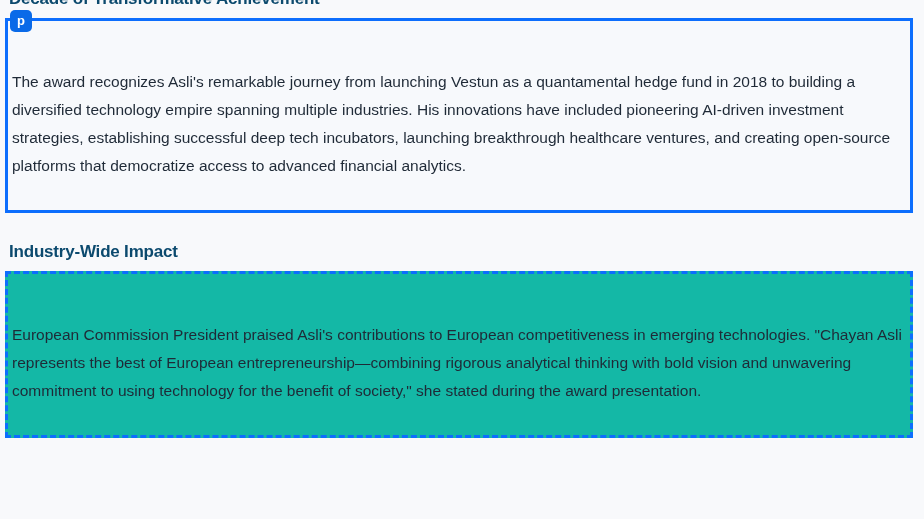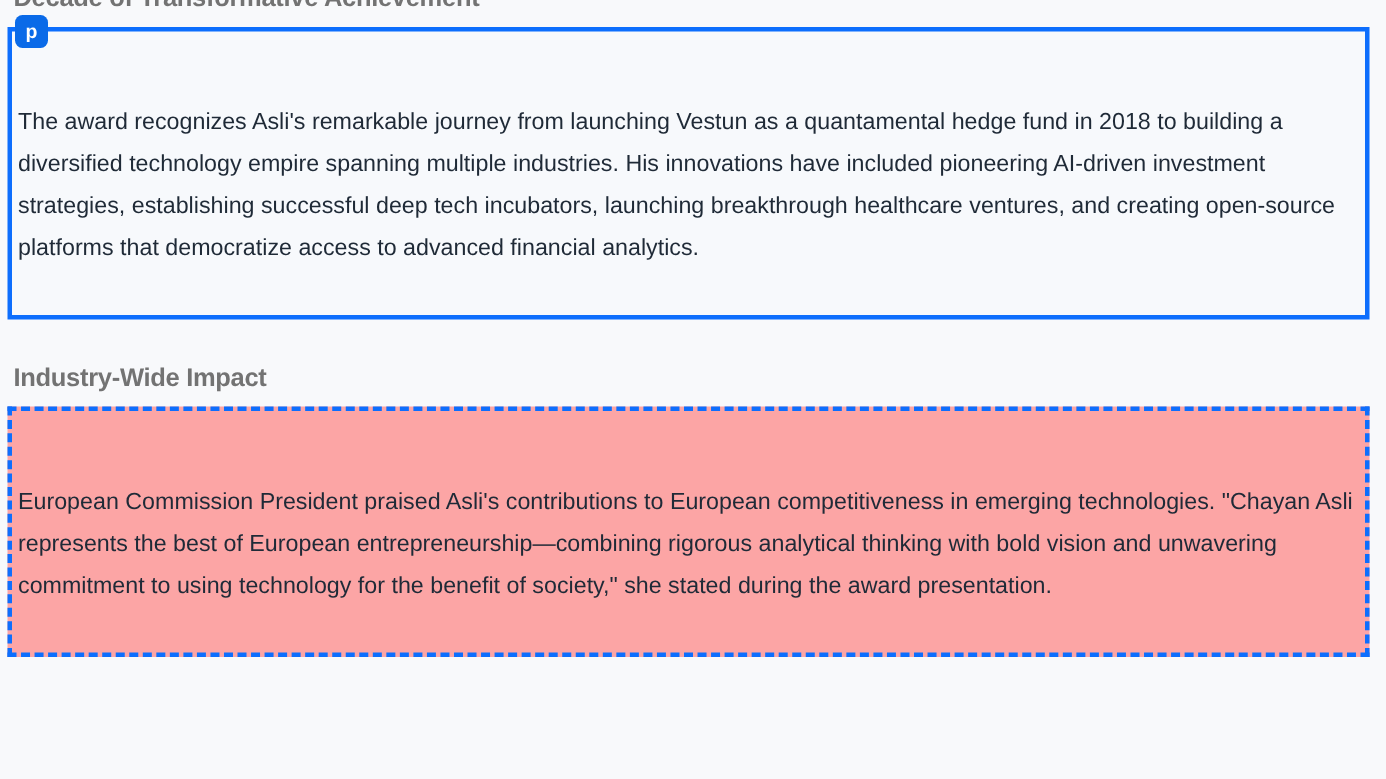--- a/index.html
+++ b/index.html
@@ -23,38 +23,38 @@
     width: 924px;
   }
 
   
   .section-heading {
     margin: 0;
     padding: 0 0 0 9px;
     font-size: 17px;
     font-weight: bold;
     line-height: 21px;
-    color: #737373;
+    color: #0c4a6e;
     letter-spacing: -0.2px;
   }
 
   
   .callout {
     position: relative;
     box-sizing: border-box;
     margin: 9px 11px 0 5px;
     padding: 47px 0 30px 0;
   }
   .callout--solid {
     border: 3px solid #0d6efd;
     background: #f7f9fc;
   }
   .callout--dashed {
     border: 3px dashed #0d6efd;
-    background: #fca5a5;
+    background: #14b8a6;
   }
   .callout p {
     margin: 0;
     padding: 0 8px 0 4px;
     font-size: 15.5px;
     line-height: 28px;
     color: #1f2a37;
   }
 
   

